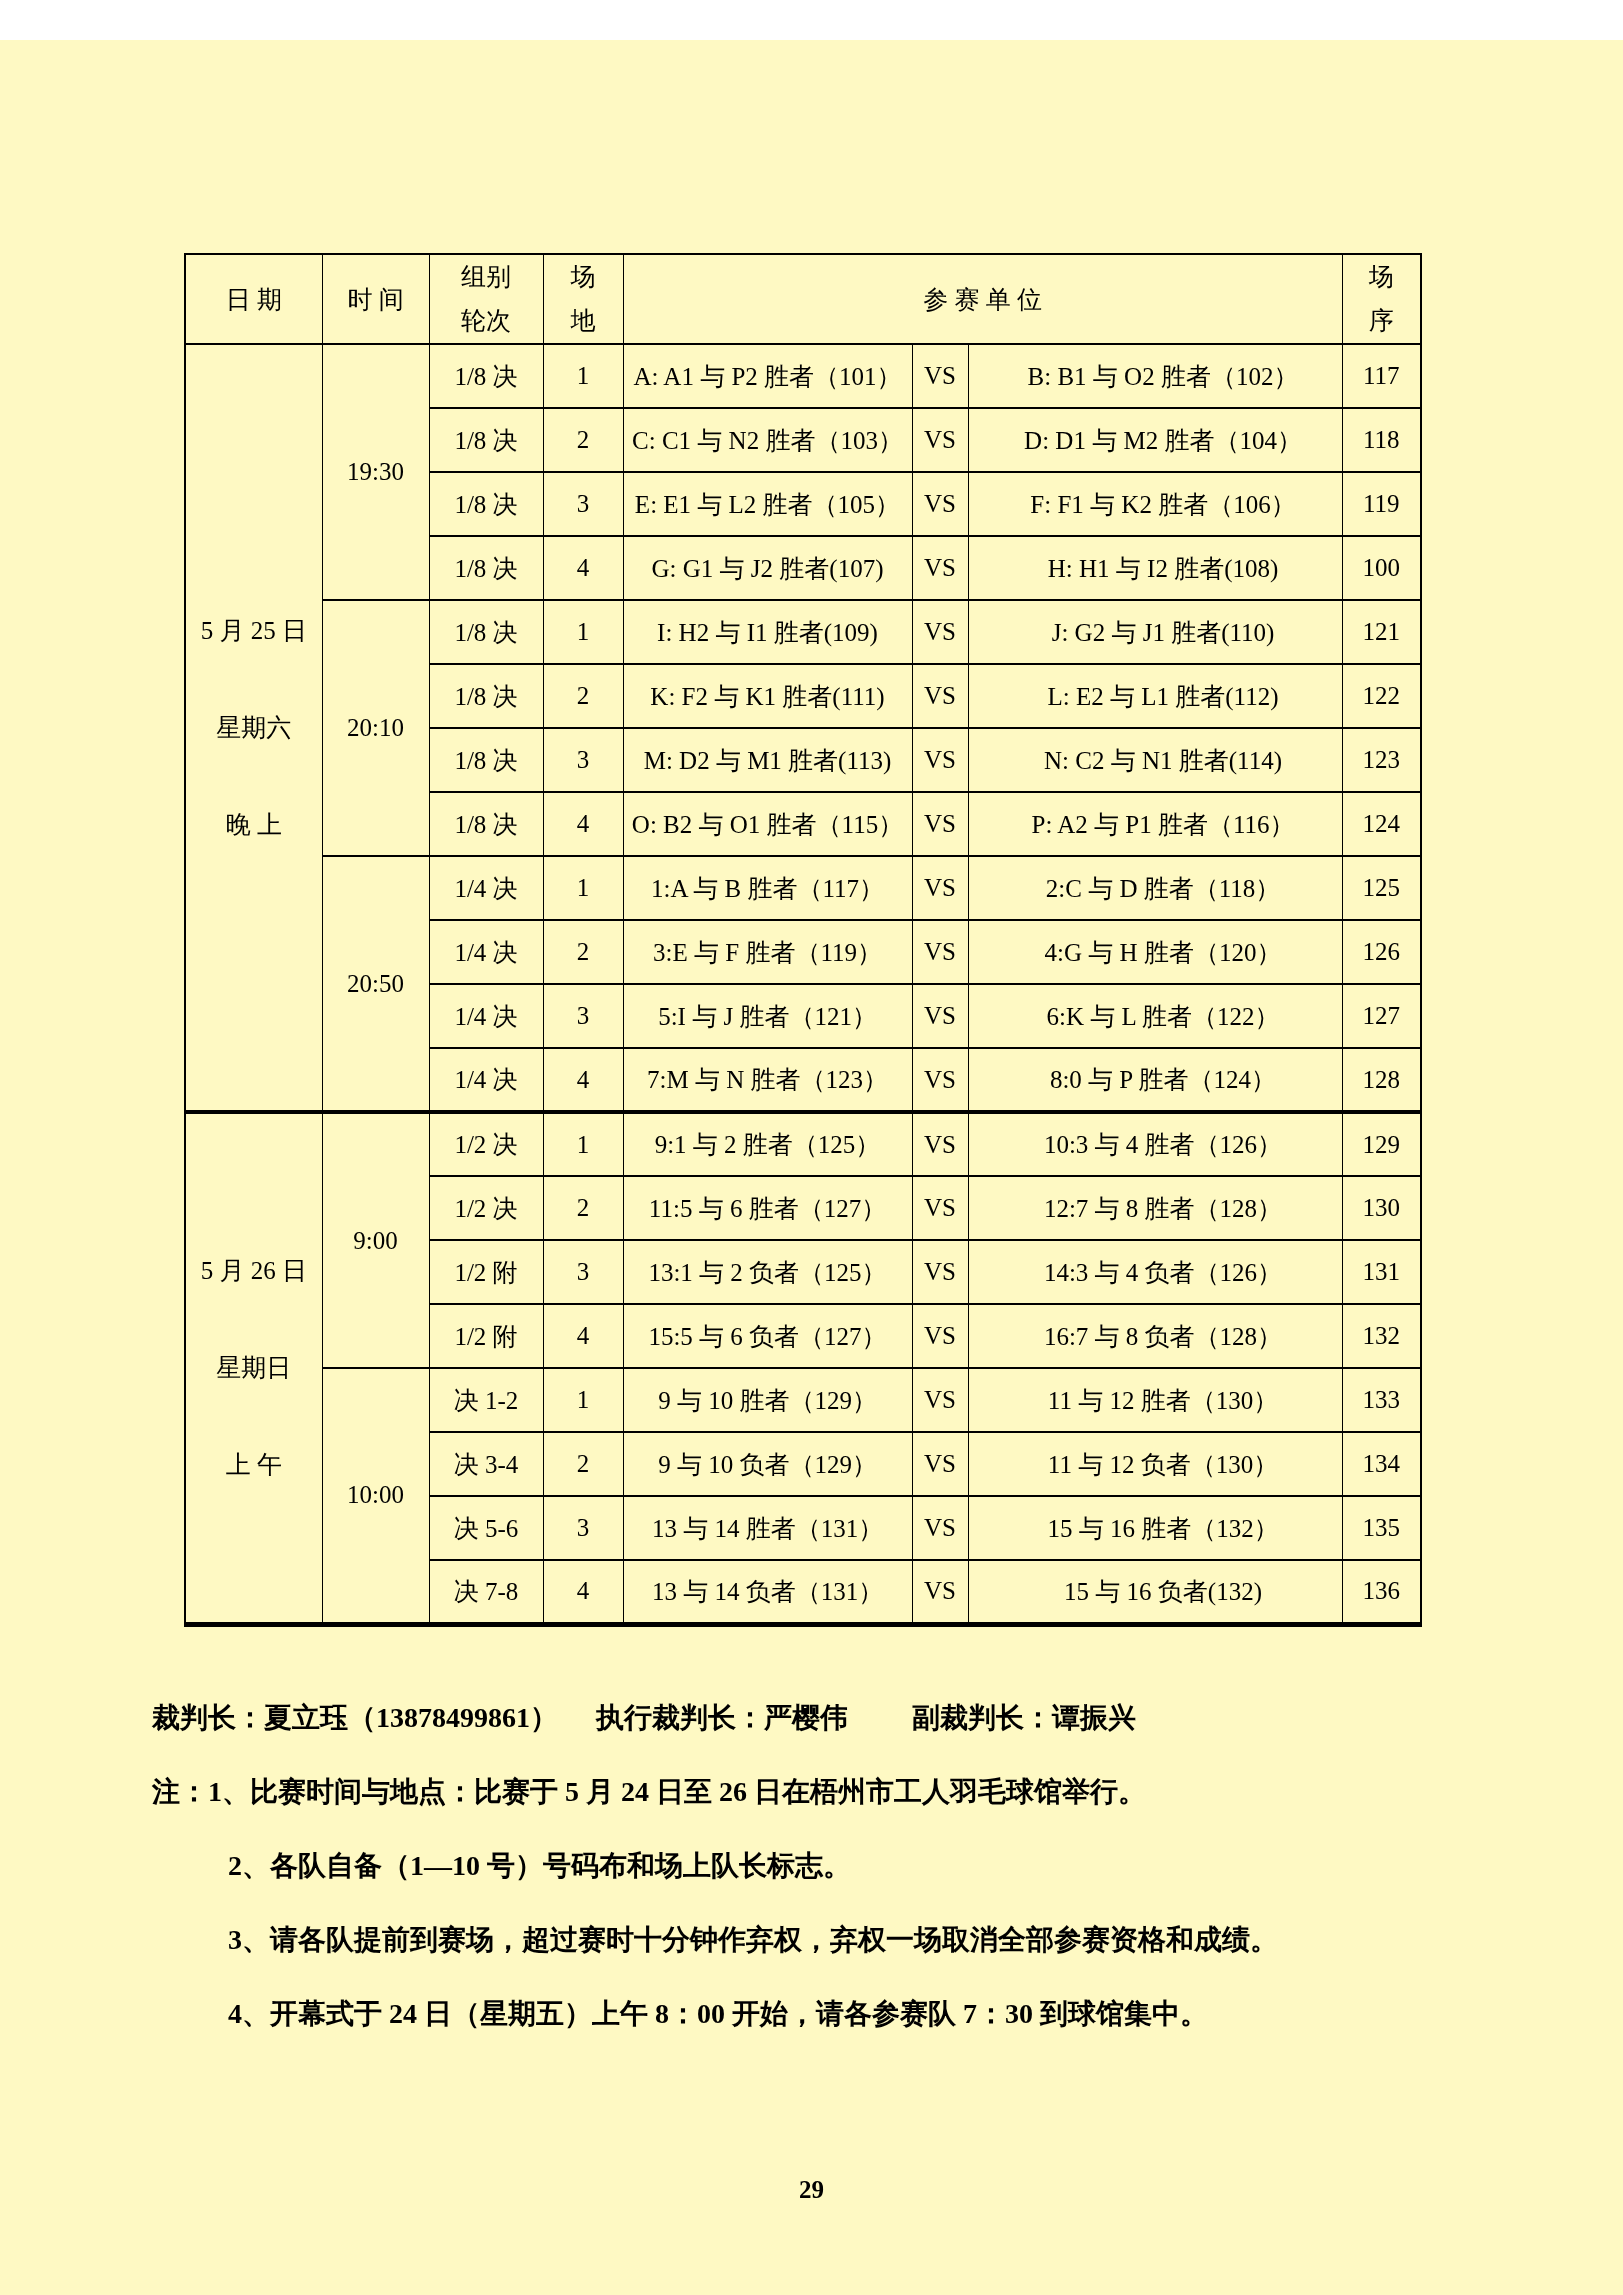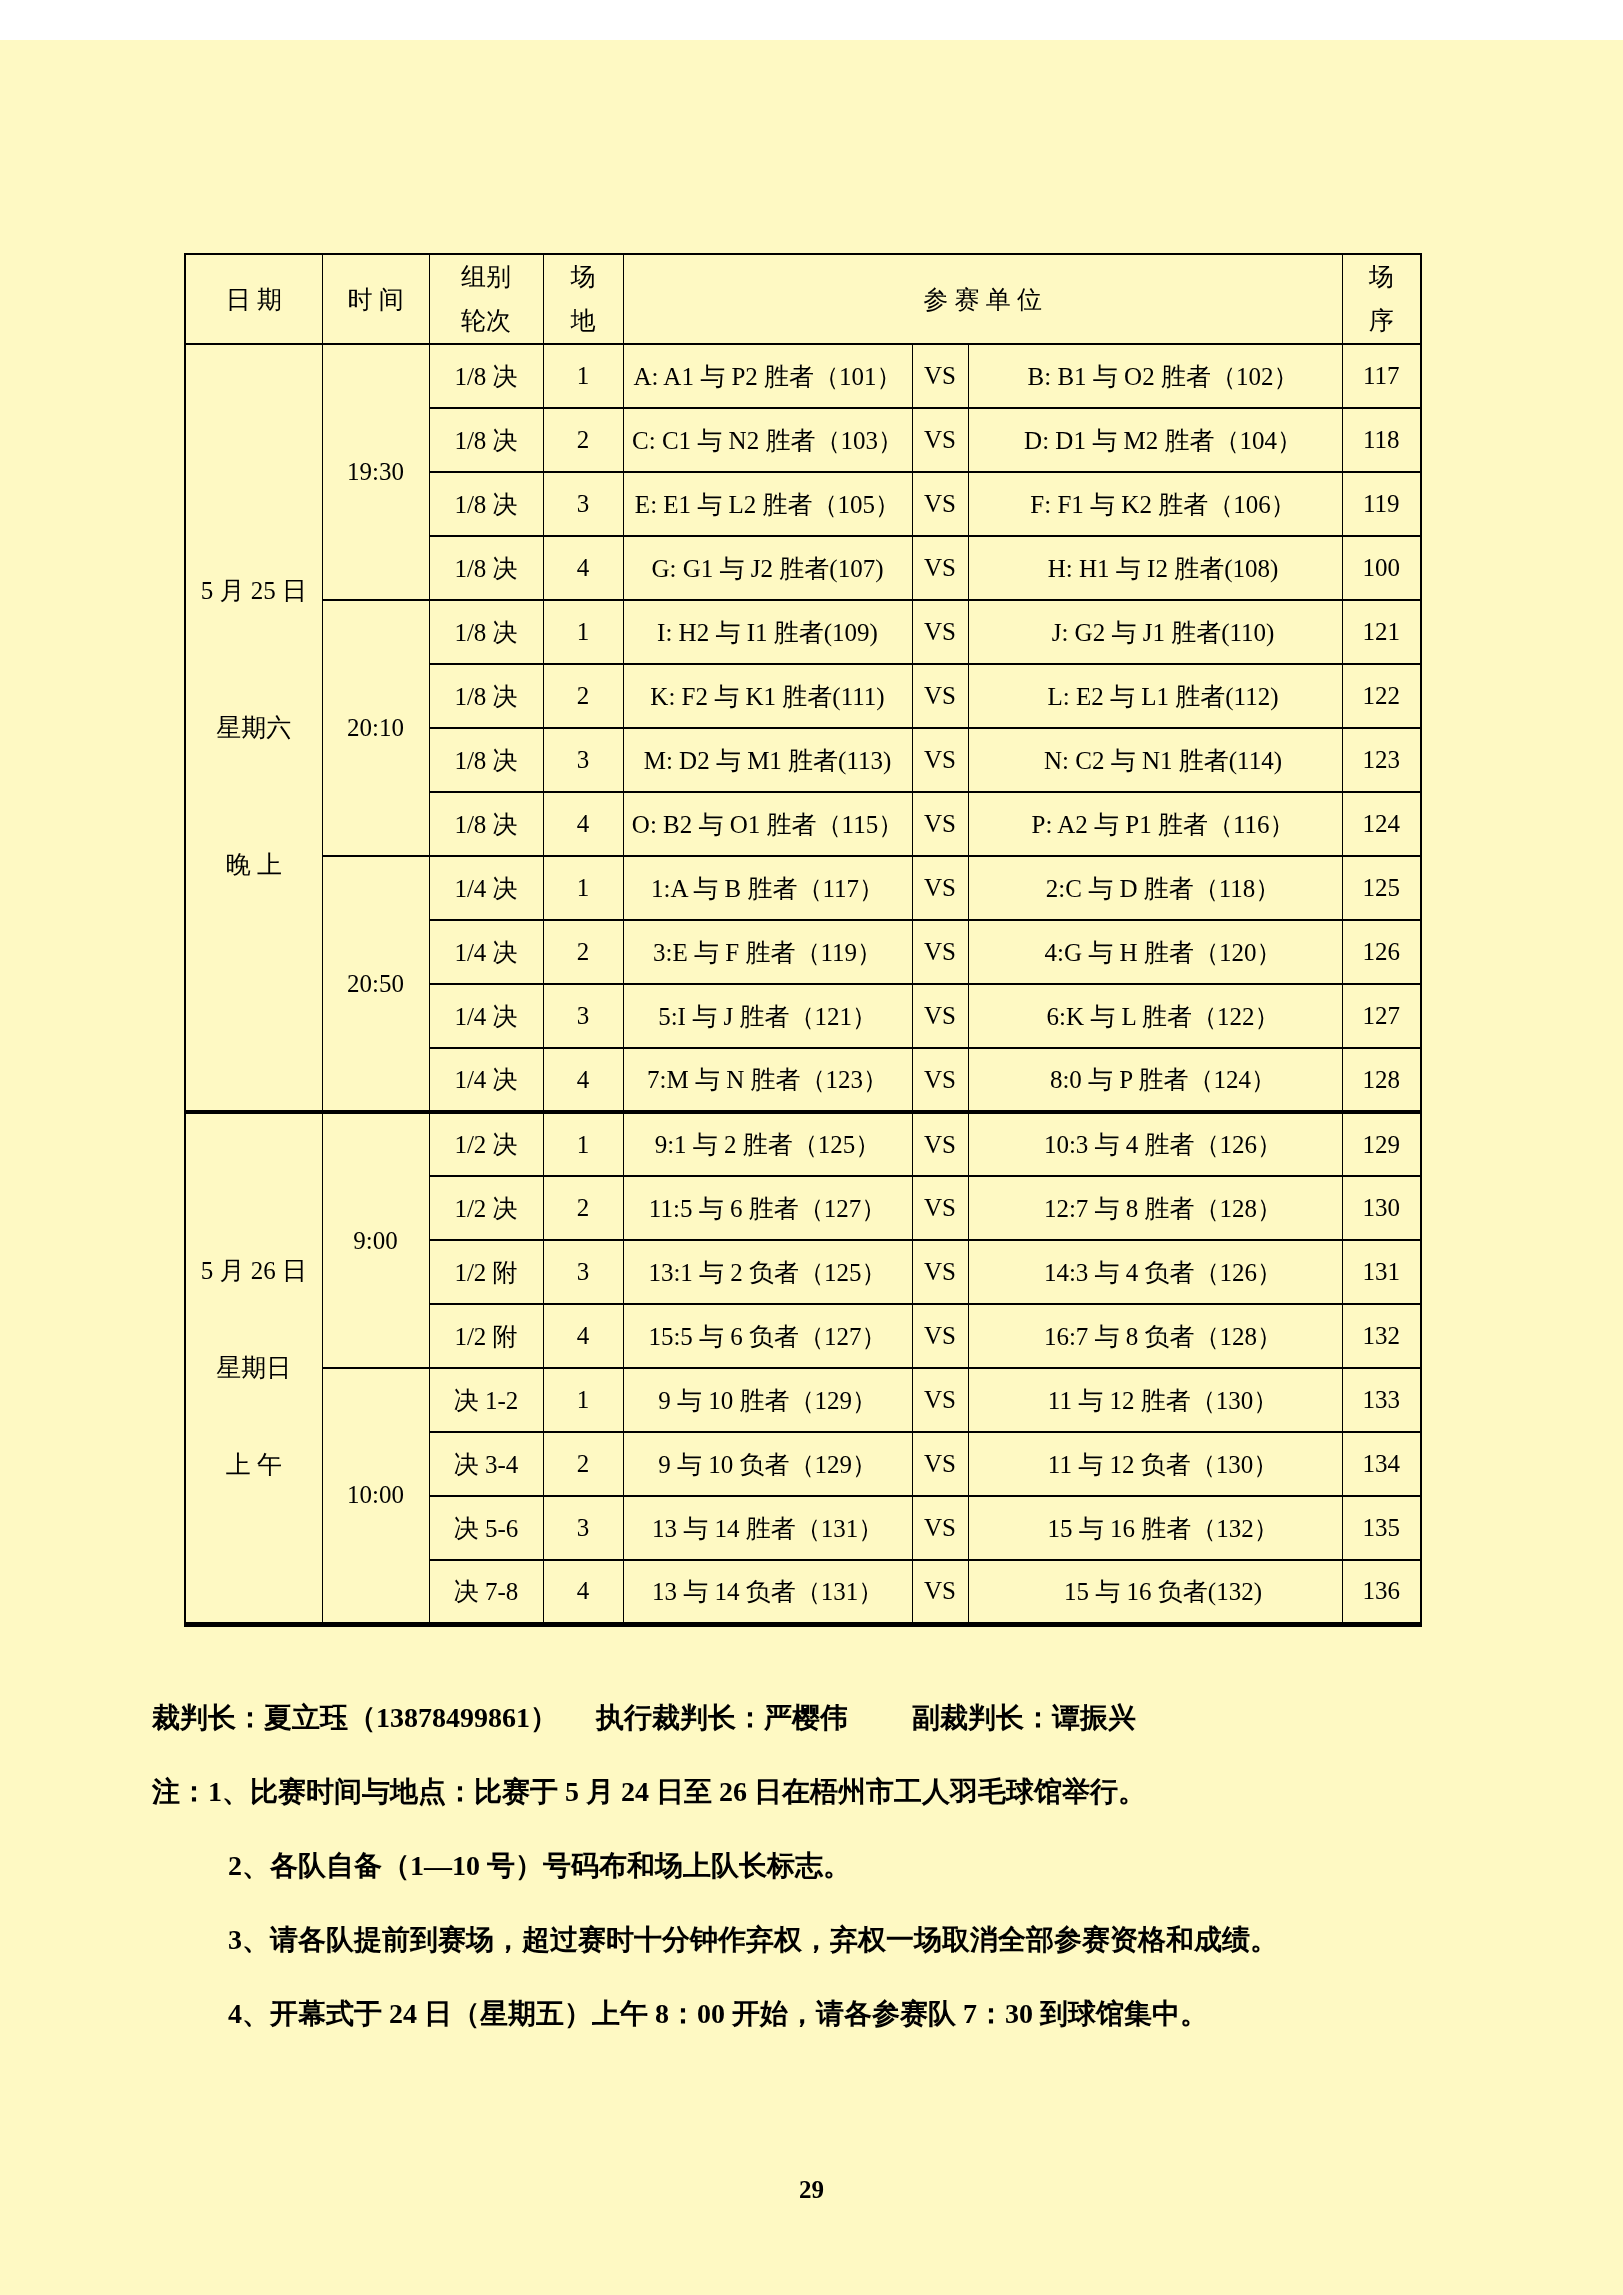--- a/index.html
+++ b/index.html
@@ -35,21 +35,21 @@
     overflow: hidden;
     white-space: nowrap;
   }
   table.schedule thead tr { height: 90px; }
   table.schedule tbody tr { height: 64px; }
   th.hdr-two-line, td.two-line { line-height: 44px; }
   tr.date-sep td { border-top-width: 4.4px; }
 
   td.date-cell div.date-line { line-height: 29px; }
   td.date-cell { vertical-align: middle; }
-  td.date-cell .date-stack { display: flex; flex-direction: column; gap: 108px; }
+  td.date-cell .date-stack { display: flex; flex-direction: column; gap: 68px; }
   td.date-cell.second .date-stack { gap: 68px; }
 
   td.left-team { text-align: center; }
   td.right-team { text-align: left; padding-left: 16px; }
   td.seq-cell { text-align: center; border-radius: 21px; }
 
   
   .footer {
     position: absolute;
     left: 152px;

